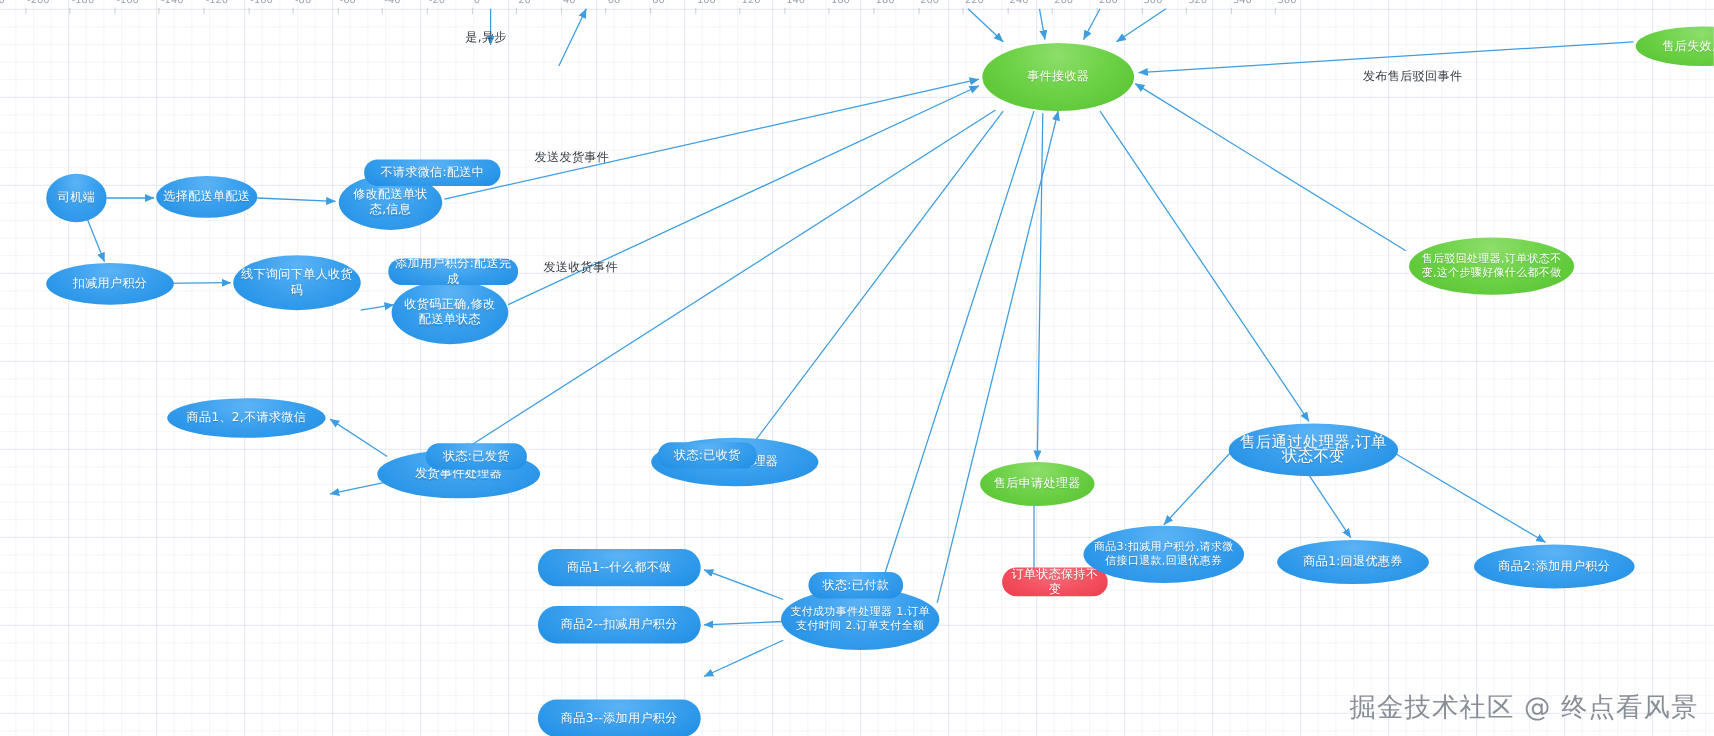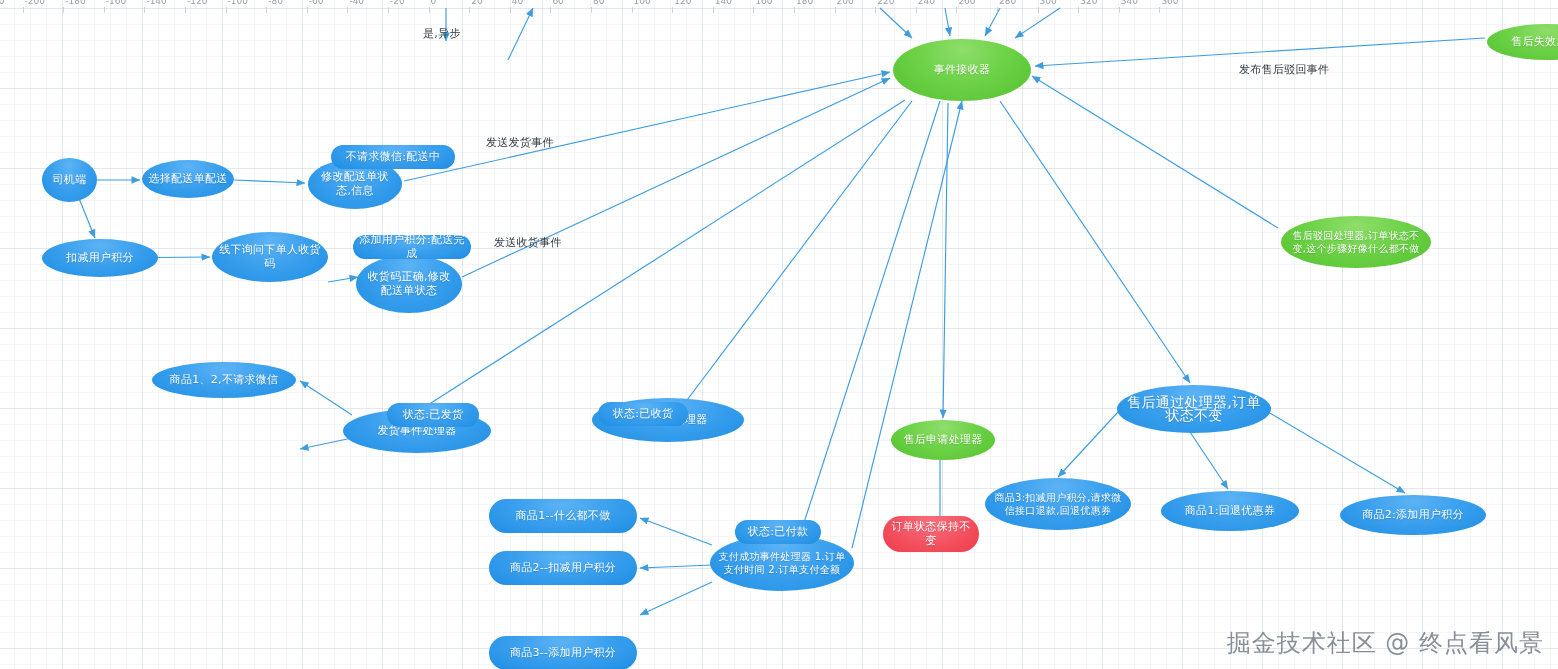--- a/index.html
+++ b/index.html
@@ -208,21 +208,21 @@
     <div class="node ellipse blue" style="left: 592px; top: 398px; width: 152px; height: 44px; text-align: center;">收货事件处理器</div>
     <div class="node pill blue" style="left: 598px; top: 402px; width: 90px; height: 24px;">状态:已收货</div>
     <div class="node pill blue" style="left: 489px; top: 499px; width: 148px; height: 34px;">商品1--什么都不做</div>
     <div class="node pill blue" style="left: 489px; top: 551px; width: 148px; height: 34px;">商品2--扣减用户积分</div>
     <div class="node pill blue" style="left: 489px; top: 636px; width: 148px; height: 34px;">商品3--添加用户积分</div>
     <div class="node ellipse blue" style="left: 710px; top: 535px; width: 144px; height: 56px; font-size: 10px; line-height: 13px;">支付成功事件处理器
 1.订单支付时间
 2.订单支付全额</div>
     <div class="node pill blue" style="left: 735px; top: 520px; width: 86px; height: 24px;">状态:已付款</div>
     <div class="node ellipse green" style="left: 891px; top: 420px; width: 104px; height: 40px;">售后申请处理器</div>
-    <div class="node pill red" style="left: 883px; top: 516px; width: 96px; height: 36px;">订单状态保持不变</div>
+    <div class="node pill red" style="left: 911px; top: 516px; width: 96px; height: 26px;">订单状态保持不变</div>
     <div class="node ellipse blue" style="left: 985px; top: 478px; width: 146px; height: 52px; font-size: 10px; line-height: 13px;">商品3:扣减用户积分,请求微信接口退款,回退优惠券</div>
     <div class="node ellipse blue" style="left: 1117px; top: 385px; width: 154px; height: 48px; font-size: 14px; line-height: 13px;">售后通过处理器,订单状态不变</div>
     <div class="node ellipse blue" style="left: 1161px; top: 491px; width: 138px; height: 40px;">商品1:回退优惠券</div>
     <div class="node ellipse blue" style="left: 1340px; top: 495px; width: 146px; height: 40px;">商品2:添加用户积分</div>
     <div class="elabel" style="left: 423px; top: 26px;">是,异步</div>
     <div class="elabel" style="left: 486px; top: 135px;">发送发货事件</div>
     <div class="elabel" style="left: 494px; top: 235px;">发送收货事件</div>
     <div class="elabel" style="left: 1239px; top: 62px;">发布售后驳回事件</div>
   </div>
 

